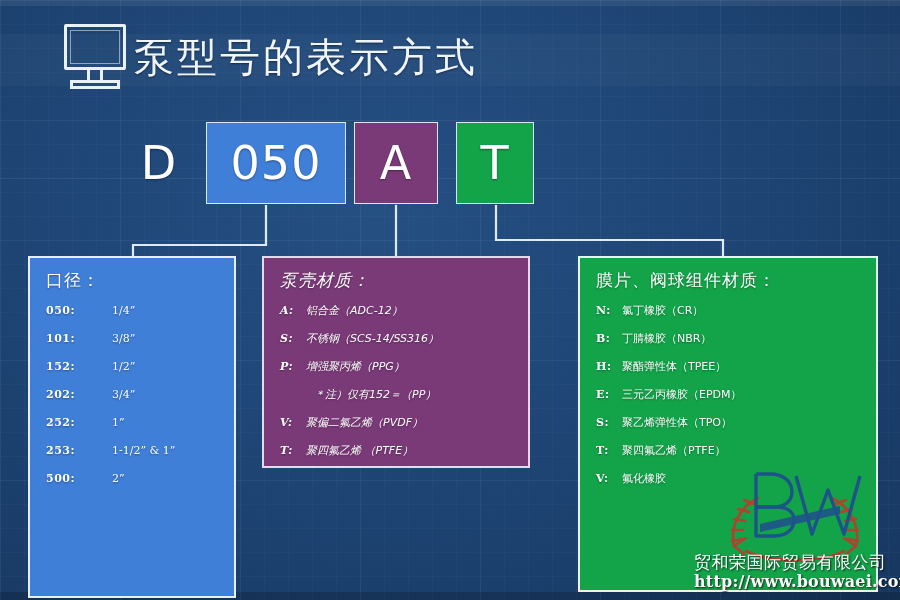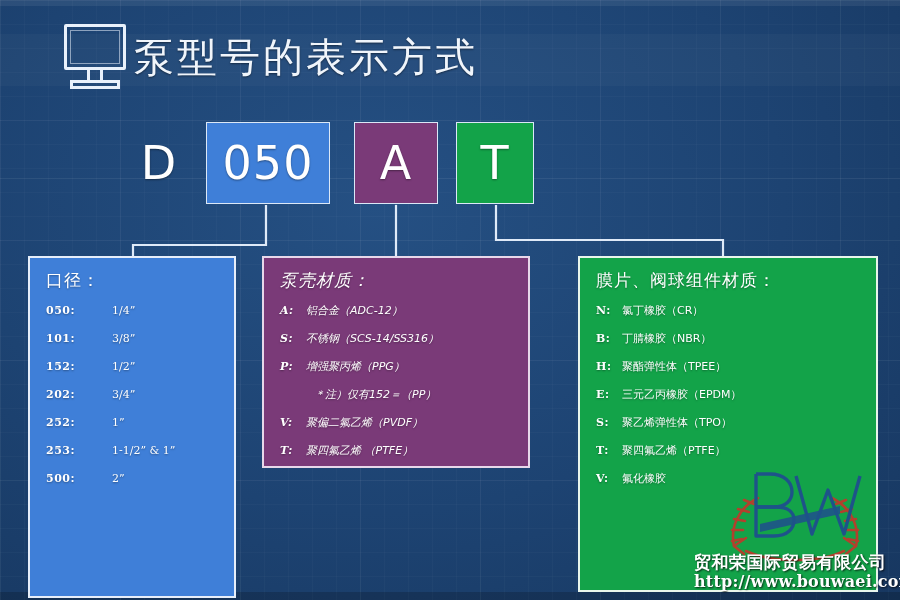--- a/index.html
+++ b/index.html
@@ -123,21 +123,21 @@
     letter-spacing: 1px;
     box-sizing: border-box;
     text-shadow: 0 1px 2px rgba(0,0,0,0.4);
   }
   .code-token.plain {
     left: 0;
     width: 58px;
     background: transparent;
   }
   .code-token.boxed { border: 1px solid #dce8f7; }
-  .code-token.t-blue   { left: 76px;  width: 124px; background: #3f7fd8; }
+  .code-token.t-blue   { left: 76px;  width: 140px; background: #3f7fd8; }
   .code-token.t-purple { left: 224px; width:  84px; background: #7a3a78; }
   .code-token.t-green  { left: 326px; width:  78px; background: #13a349; }
 
   
   .connectors {
     position: absolute;
     left: 0; top: 0;
     width: 900px;
     height: 600px;
     pointer-events: none;
@@ -221,21 +221,21 @@
     left: 694px;
     top: 552px;
     width: 206px;
     text-align: left;
     pointer-events: none;
   }
   .footer-text .company {
     color: #ffffff;
     font-size: 17px;
     line-height: 20px;
-    font-weight: bold;
+    font-weight: normal;
     letter-spacing: 0.5px;
     text-shadow: 1px 1px 2px rgba(0,0,0,0.75);
   }
   .footer-text .url {
     color: #ffffff;
     font-size: 16px;
     line-height: 20px;
     font-family: "DejaVu Serif", "Liberation Serif", serif;
     font-weight: bold;
     letter-spacing: 0.2px;

